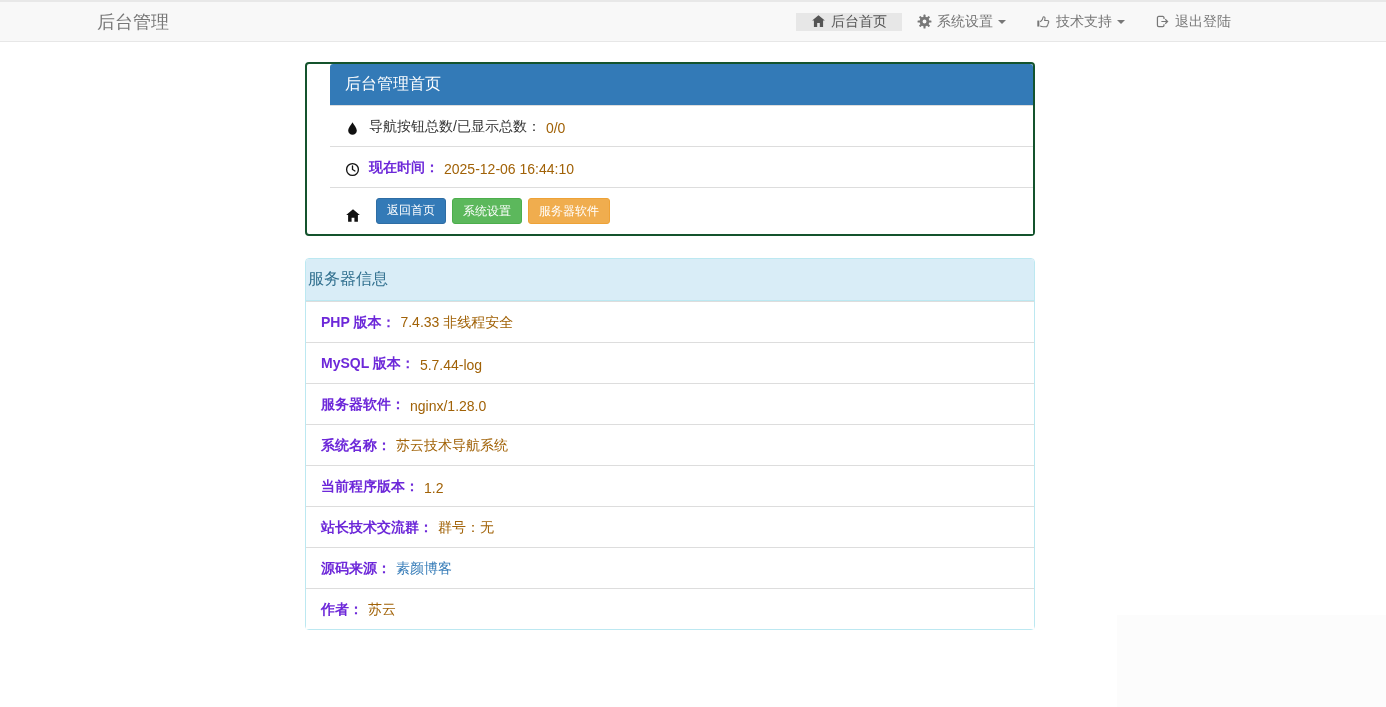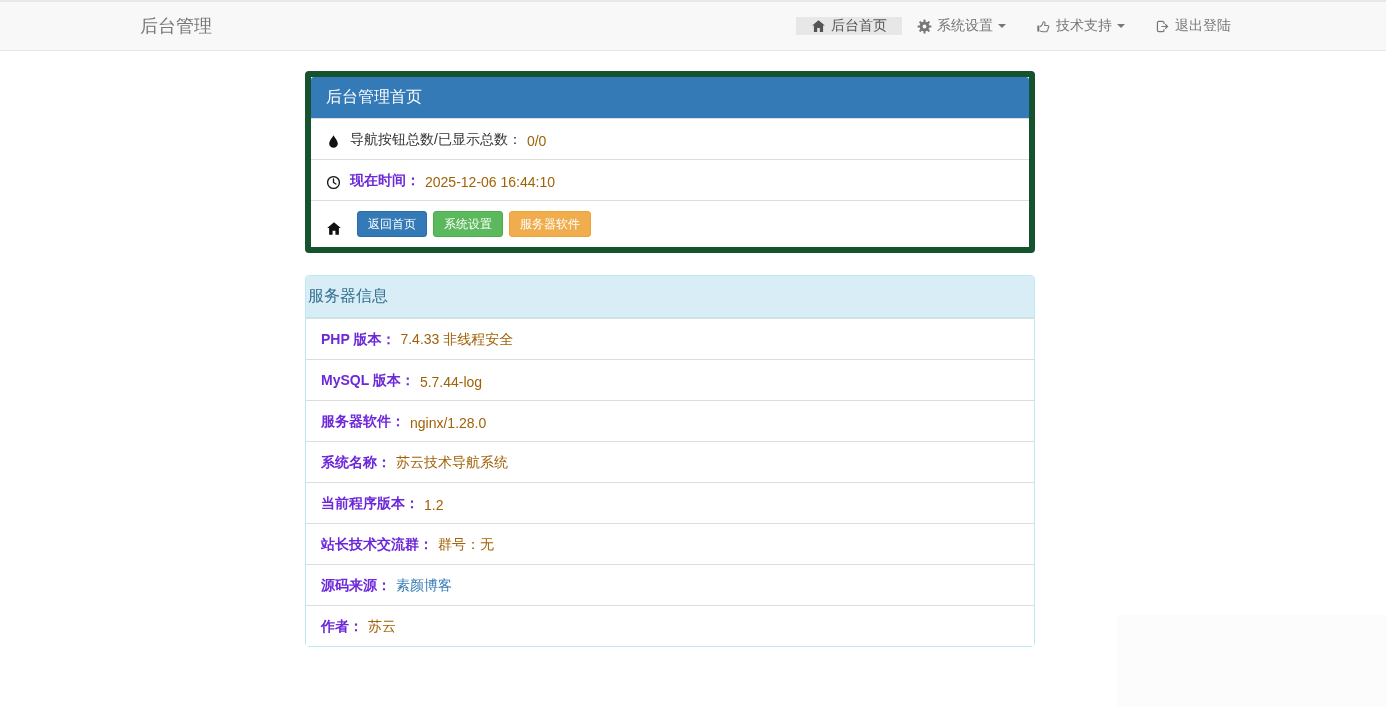--- a/index.html
+++ b/index.html
@@ -6,27 +6,26 @@
   html, body {
     width: 1386px; height: 707px;
     background: #ffffff;
     font-family: "Liberation Sans", "DejaVu Sans", sans-serif;
     font-size: 14px; color: #333;
     overflow: hidden;
   }
   
   .navbar {
     position: relative;
-    height: 51px;
+    height: 42px;
     background: #f8f8f8;
     border-top: 2px solid #e8e8e8;
     border-bottom: 1px solid #e7e7e7;
     display: flex;
     align-items: stretch;
-    padding-left: 43px;
   }
   .navbar-brand {
     margin-left: 97px;
     display: flex;
     align-items: center;
     font-size: 18px;
     color: #777;
     text-decoration: none;
   }
   .navbar-nav {
@@ -62,21 +61,21 @@
   .content {
     width: 730px;
     margin-left: 305px;
     padding-top: 20px;
   }
   .panel {
     background: #fff;
     border-radius: 4px;
     margin-bottom: 22px;
   }
-  .panel-primary { border: 6px solid #14532d; }
+  .panel-primary { border: 2px solid #14532d; padding-left: 23px; }
   .panel-primary > .panel-heading {
     background: #337ab7;
     color: #fff;
     border-radius: 3px 3px 0 0;
     padding: 10px 15px;
     font-size: 16px;
   }
   .panel-info { border: 1px solid #bce8f1; }
   .panel-info > .panel-heading {
     background: #d9edf7;
@@ -105,21 +104,21 @@
     font-size: 12px;
     line-height: 1.5;
     padding: 3px 10px;
     margin-left: 6px;
     border-radius: 3px;
     color: #fff;
     border: 1px solid transparent;
     cursor: pointer;
     font-family: inherit;
   }
-  .btn-primary { background: #337ab7; border-color: #2e6da4; }
+  .btn-primary { background: #337ab7; border-color: #2e6da4; font-family: Liberation Mono, monospace; }
   .btn-success { background: #5cb85c; border-color: #4cae4c; }
   .btn-warning { background: #f0ad4e; border-color: #eea236; }
 
   
   .shade-region {
     position: absolute;
     left: 1117px; top: 615px;
     width: 269px; height: 92px;
     background: #fcfcfc;
   }

